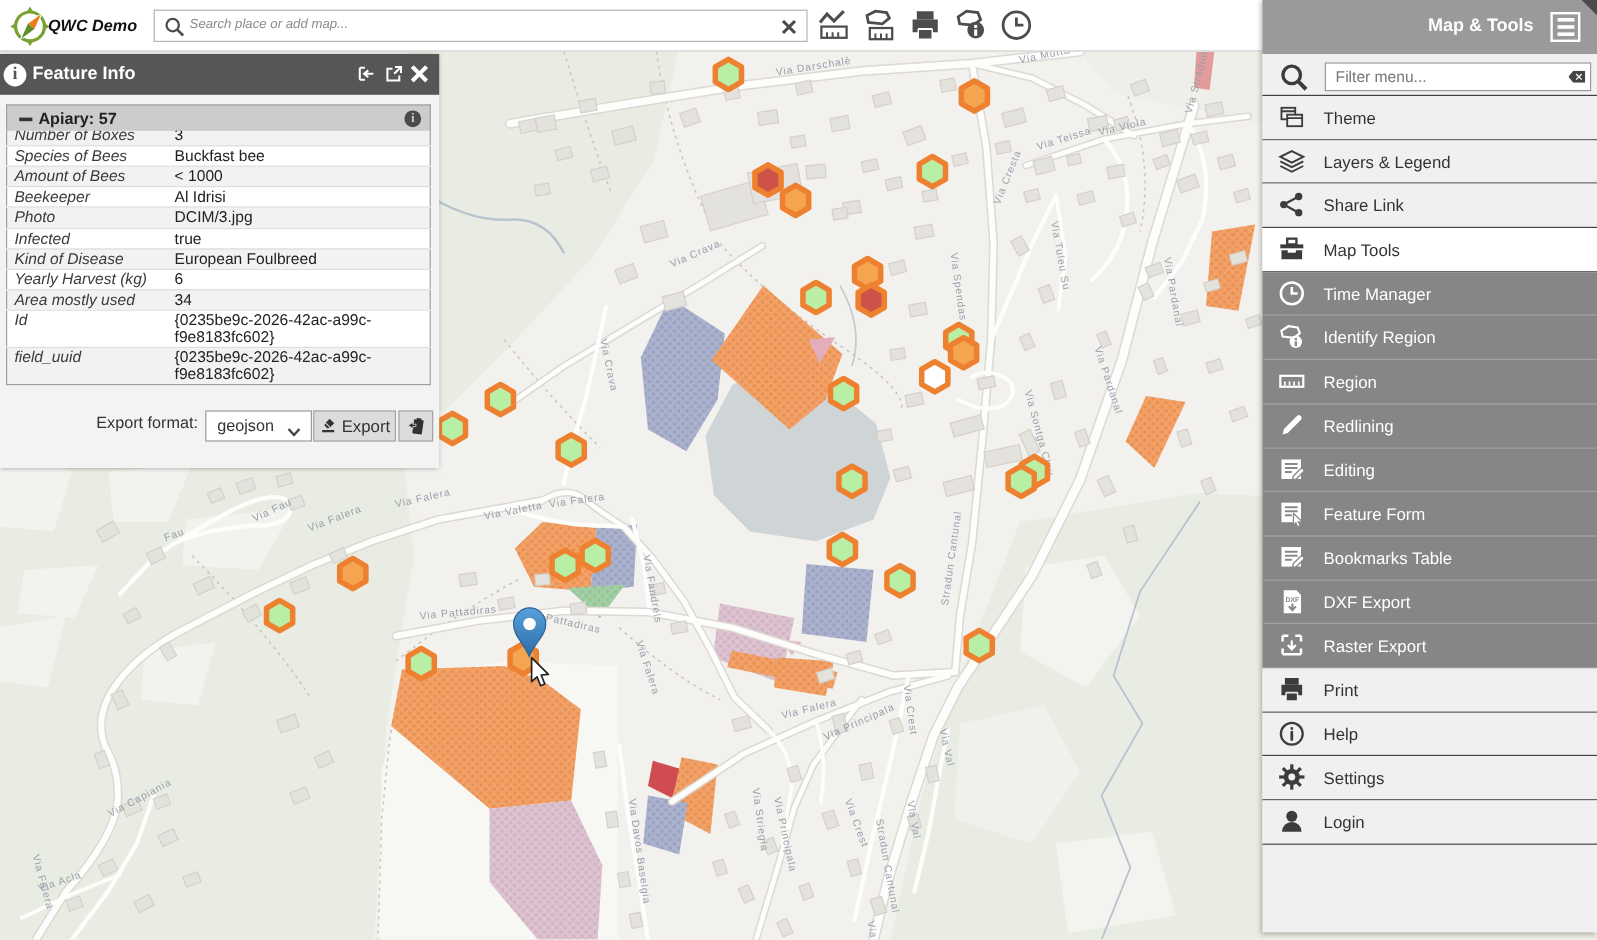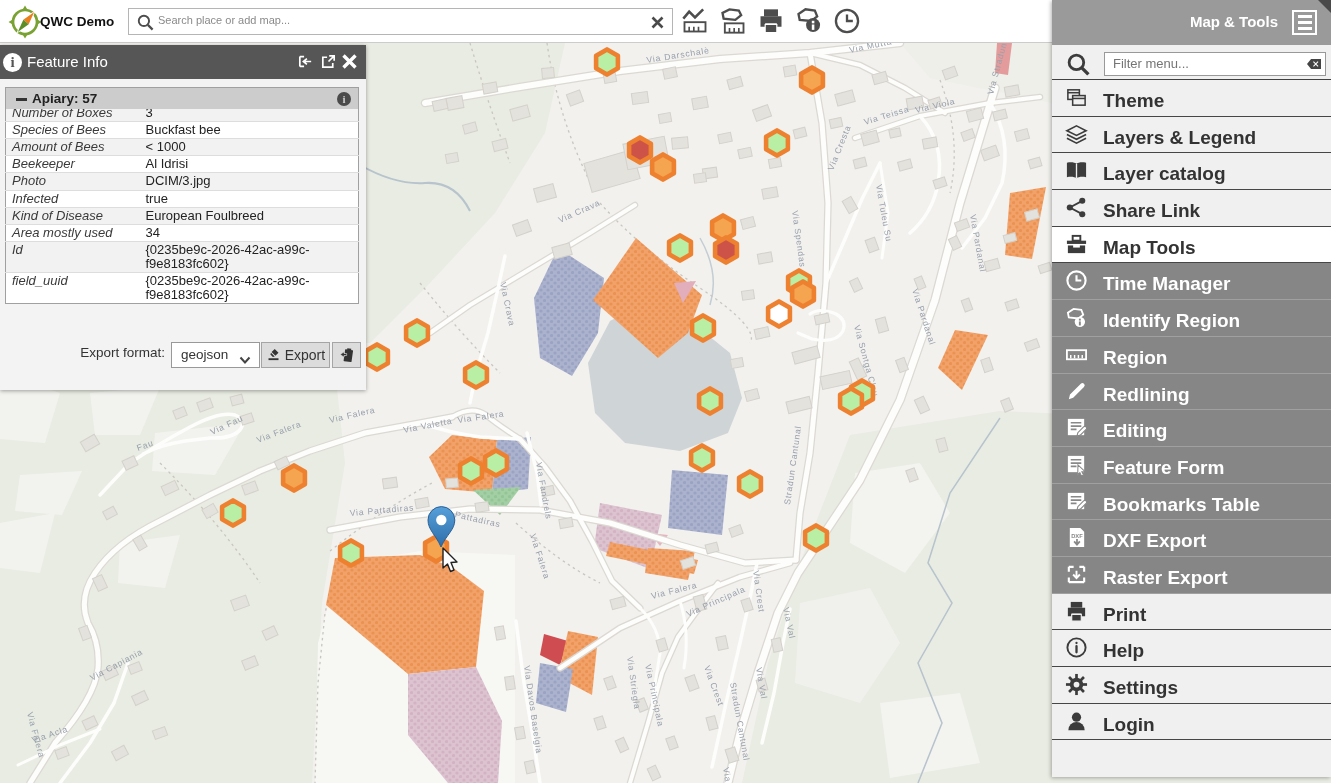--- a/index.html
+++ b/index.html
@@ -1,28 +1,28 @@
 <!DOCTYPE html>
 <html><head><meta charset="utf-8"><style>
 * { margin:0; padding:0; box-sizing:border-box; }
 html,body { width:1331px; height:783px; overflow:hidden; font-family:"Liberation Sans", sans-serif; background:#f2f1ee; }
 #map { position:absolute; left:0; top:43px; }
 
-#topbar { position:absolute; left:0; top:0; width:1220px; height:43px; background:#fff; border-bottom:1px solid #ccc; z-index:5; }
+#topbar { position:absolute; left:0; top:0; width:1220px; height:43px; background:#fff; border-bottom:1px solid #ccc; z-index:5;font-style:italic; }
 #logo { position:absolute; left:7px; top:4px; }
 #apptitle { position:absolute; left:40px; top:14px; font-size:13.5px; font-weight:bold; color:#111; }
 #search { position:absolute; left:128px; top:8px; width:545px; height:27px; background:#fff; border:1px solid #b5b5b5; }
 #search .ph { position:absolute; left:29px; top:4.5px; font-size:11px; color:#8a8a8a; }
 #search .mag { position:absolute; left:7px; top:4px; }
 #search .xx { position:absolute; right:7px; top:6px; }
 .tbi { position:absolute; top:7px; }
 
 #panel { position:absolute; left:0; top:45px; width:366px; height:345px; background:#f3f3f3; z-index:6; box-shadow:0 1px 4px rgba(0,0,0,.35); }
 #phead { height:34px; background:#565656; color:#fff; position:relative; }
-#phead .ttl { position:absolute; left:27px; top:8px; font-size:15px; font-weight:normal; }
+#phead .ttl { position:absolute; left:27px; top:8px; font-size:15px; font-weight:bold; }
 #phead .ic { position:absolute; left:3px; top:7.5px; width:19px; height:19px; background:#fff; border-radius:50%; color:#565656; text-align:center; font-family:"Liberation Serif",serif; font-weight:bold; font-size:15px; line-height:19px; }
 #phead .hic { position:absolute; top:8px; }
 #ptable { position:absolute; left:5px; top:42px; width:354px; border-collapse:collapse; background:#fff; border:1px solid #a0a0a0; }
 #ptable td { font-size:13px; padding:1px 0 1px 6px; vertical-align:top; line-height:14.1px; }
 #ptable tr { border-top:1px solid #ddd; }
 #ptable tr:nth-child(odd) { background:#fff; }
 #ptable tr:nth-child(even) { background:#f2f2f2; }
 #ptable .k { font-style:italic; color:#3a3a3a; width:134px; }
 #ptable .v { color:#222; }
 #phdr { position:absolute; left:5px; top:42px; width:354px; height:22px; background:#ccc; border:1px solid #a0a0a0; border-bottom:none; z-index:2; }
@@ -41,21 +41,21 @@
 #corner { position:absolute; right:0; top:0; width:0; height:0; border-left:13px solid transparent; border-top:13px solid #4a4a4a; z-index:8; }
 #filter { height:35px; background:#f0f0f0; border-bottom:1px solid #404040; position:relative; }
 #filter input { position:absolute; left:52px; top:6.5px; width:222px; height:24px; border:1px solid #999; font-size:13px; padding:0 20px 0 8px; color:#1d4ed8; font-family:"Liberation Sans",sans-serif; }
 #filter .mag { position:absolute; left:14px; top:7px; }
 #filter .bs { position:absolute; right:10px; top:14px; }
 .mi { height:36.7px; border-bottom:1px solid #464646; position:relative; }
 .mi.light { background:#f0f0f0; }
 .mi.white { background:#fff; }
 .mi.dark { background:#868686; border-bottom:1px solid #a0a0a0; }
 .mi .mic { position:absolute; left:13px; top:6px; }
-.mi .mtx { position:absolute; left:51px; top:10px; font-size:19px; font-weight:bold; color:#333; }
+.mi .mtx { position:absolute; left:51px; top:10px; font-size:14px; font-weight:normal; color:#333; }
 .mi.dark .mtx { color:#fff; }
 </style></head>
 <body>
 <svg id="map" width="1331" height="740" viewBox="0 0 1331 740" xmlns="http://www.w3.org/2000/svg">
     <defs>
 <pattern id="dotO" width="7" height="7" patternUnits="userSpaceOnUse">
         <rect width="7" height="7" fill="#f2a269"></rect>
         <circle cx="2" cy="2" r="1.6" fill="#ea9252"></circle>
         <circle cx="5.5" cy="5.5" r="1.6" fill="#ea9252"></circle>
       </pattern>
@@ -472,20 +472,24 @@
         </tr>
         <tr>
           <td class="k">Infected</td>
           <td class="v">true</td>
         </tr>
         <tr>
           <td class="k">Kind of Disease</td>
           <td class="v">European Foulbreed</td>
         </tr>
         <tr>
+          <td class="k">Yearly Harvest (kg)</td>
+          <td class="v">6</td>
+        </tr>
+        <tr>
           <td class="k">Area mostly used</td>
           <td class="v">34</td>
         </tr>
         <tr>
           <td class="k">Id</td>
           <td class="v">{0235be9c-2026-42ac-a99c-<br>f9e8183fc602}</td>
         </tr>
         <tr>
           <td class="k">field_uuid</td>
           <td class="v">{0235be9c-2026-42ac-a99c-<br>f9e8183fc602}</td>
@@ -542,27 +546,20 @@
     <div class="mi light">
       <span class="mic"><svg width="23" height="23" viewBox="0 0 24 24">
           <path d="M12,3 L22,8 L12,13 L2,8 Z" fill="none" stroke="#3c3c3c" stroke-width="1.7"></path>
           <path d="M2,12 L12,17 L22,12" fill="none" stroke="#3c3c3c" stroke-width="1.7"></path>
           <path d="M2,16 L12,21 L22,16" fill="none" stroke="#3c3c3c" stroke-width="1.7"></path>
         </svg></span>
       <span class="mtx">Layers &amp; Legend</span>
     </div>
     <div class="mi light">
       <span class="mic"><svg width="23" height="23" viewBox="0 0 24 24">
-          <path d="M12,5 C10,3.5 6,3 2,4 V19 C6,18 10,18.5 12,20 C14,18.5 18,18 22,19 V4 C18,3 14,3.5 12,5 Z" fill="#3c3c3c"></path>
-          <path d="M12,5 V20" stroke="#f0f0f0" stroke-width="1.4"></path>
-        </svg></span>
-      <span class="mtx">Layer catalog</span>
-    </div>
-    <div class="mi light">
-      <span class="mic"><svg width="23" height="23" viewBox="0 0 24 24">
           <circle cx="18" cy="5" r="3.2" fill="#3c3c3c"></circle>
           <circle cx="5" cy="12" r="3.2" fill="#3c3c3c"></circle>
           <circle cx="18" cy="19" r="3.2" fill="#3c3c3c"></circle>
           <path d="M5,12 L18,5 M5,12 L18,19" stroke="#3c3c3c" stroke-width="2"></path>
         </svg></span>
       <span class="mtx">Share Link</span>
     </div>
     <div class="mi white">
       <span class="mic"><svg width="23" height="23" viewBox="0 0 24 24">
           <rect x="8" y="3" width="8" height="5" fill="none" stroke="#3c3c3c" stroke-width="2"></rect>

